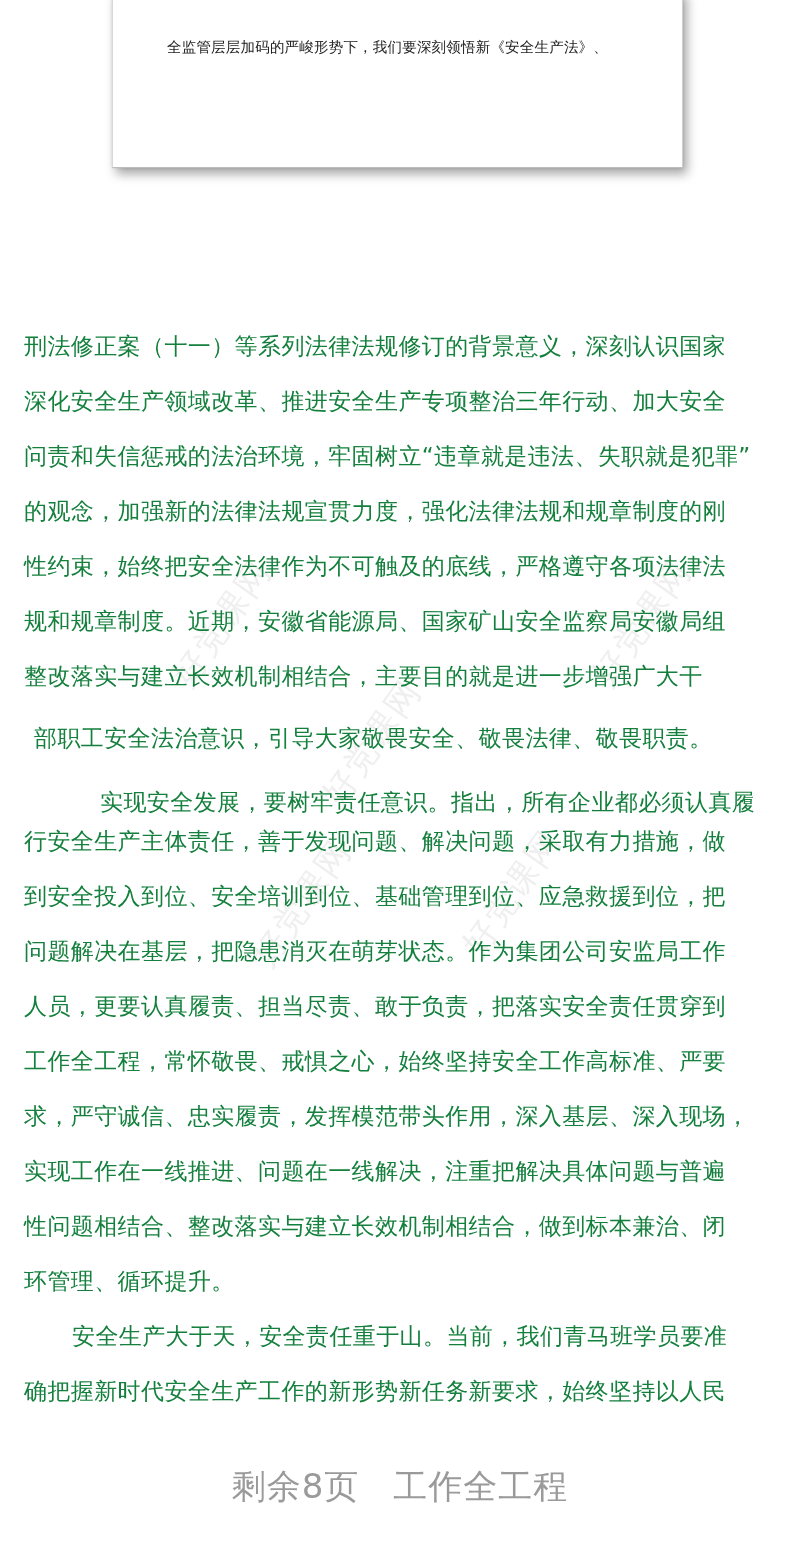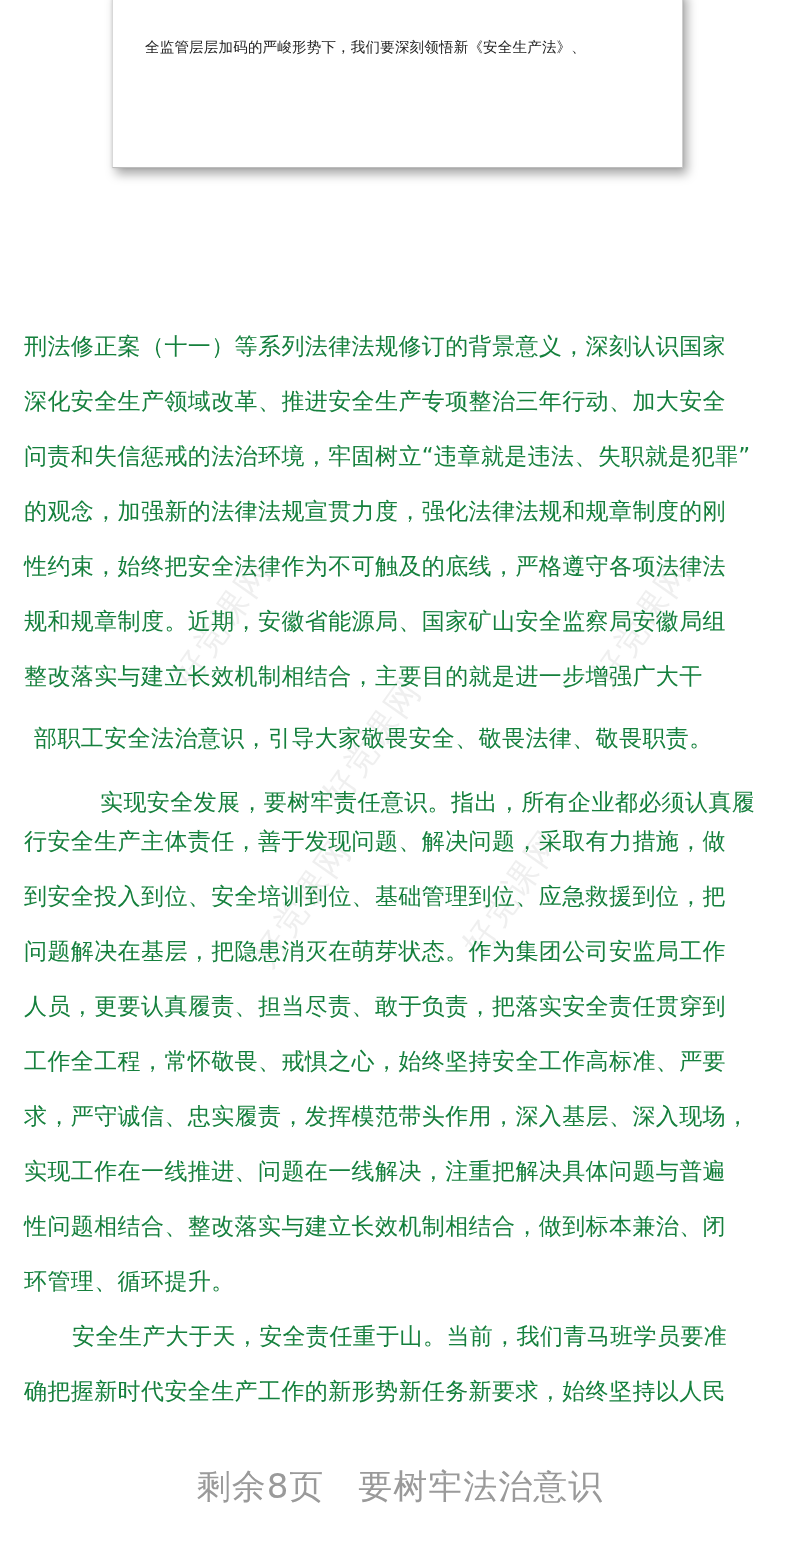--- a/index.html
+++ b/index.html
@@ -30,21 +30,21 @@
     box-sizing: border-box;
   }
   .preview-line {
     position: absolute;
     font-size: 14.5px;
     color: #222;
     white-space: nowrap;
     letter-spacing: 0.2px;
   }
   .preview-line.l1 { left: 79px; top: 14px; }
-  .preview-line.l2 { left: 32px; top: 48px; }
+  .preview-line.l2 { left: 54px; top: 48px; }
 
   
   .doc {
     position: absolute;
     left: 24px;
     top: 326px;
     width: 760px;
   }
   .doc-line {
     position: absolute;
@@ -113,14 +113,14 @@
   <div class="doc-line" style="top:715px;">工作全工程，常怀敬畏、戒惧之心，始终坚持安全工作高标准、严要</div>
   <div class="doc-line" style="top:770px;">求，严守诚信、忠实履责，发挥模范带头作用，深入基层、深入现场，</div>
   <div class="doc-line" style="top:825px;">实现工作在一线推进、问题在一线解决，注重把解决具体问题与普遍</div>
   <div class="doc-line" style="top:880px;">性问题相结合、整改落实与建立长效机制相结合，做到标本兼治、闭</div>
   <div class="doc-line" style="top:935px;">环管理、循环提升。</div>
   <div class="doc-line indent" style="top:990px;">安全生产大于天，安全责任重于山。当前，我们青马班学员要准</div>
   <div class="doc-line" style="top:1045px;">确把握新时代安全生产工作的新形势新任务新要求，始终坚持以人民</div>
 </div>
 
 <div class="remaining">
-  <span>剩余8页</span><span class="gap"></span><span>要树牢法治意识</span>
+  <span>剩余8页</span><span class="gap"></span><span>工作全工程</span>
 </div>
 
 </body></html>

